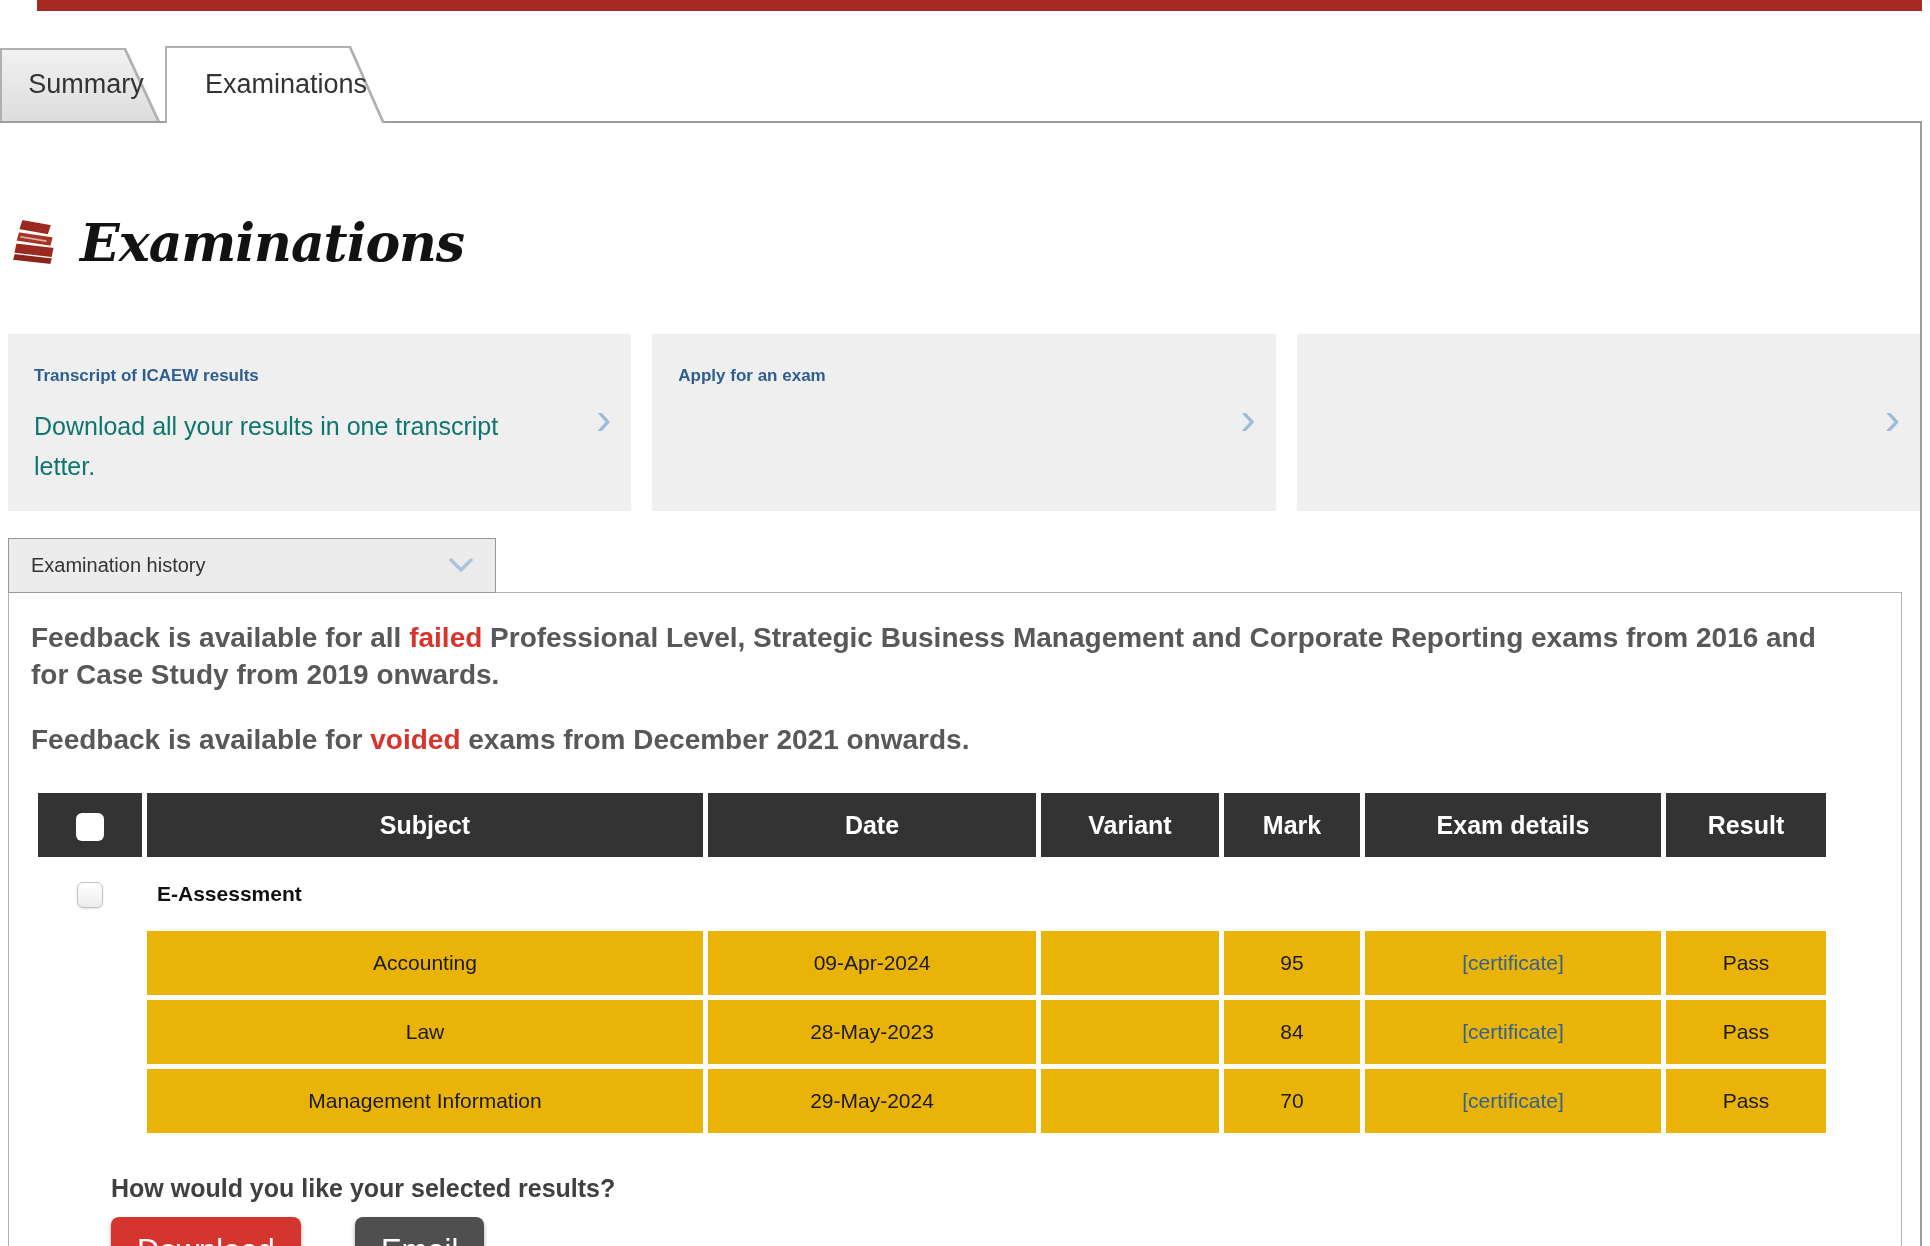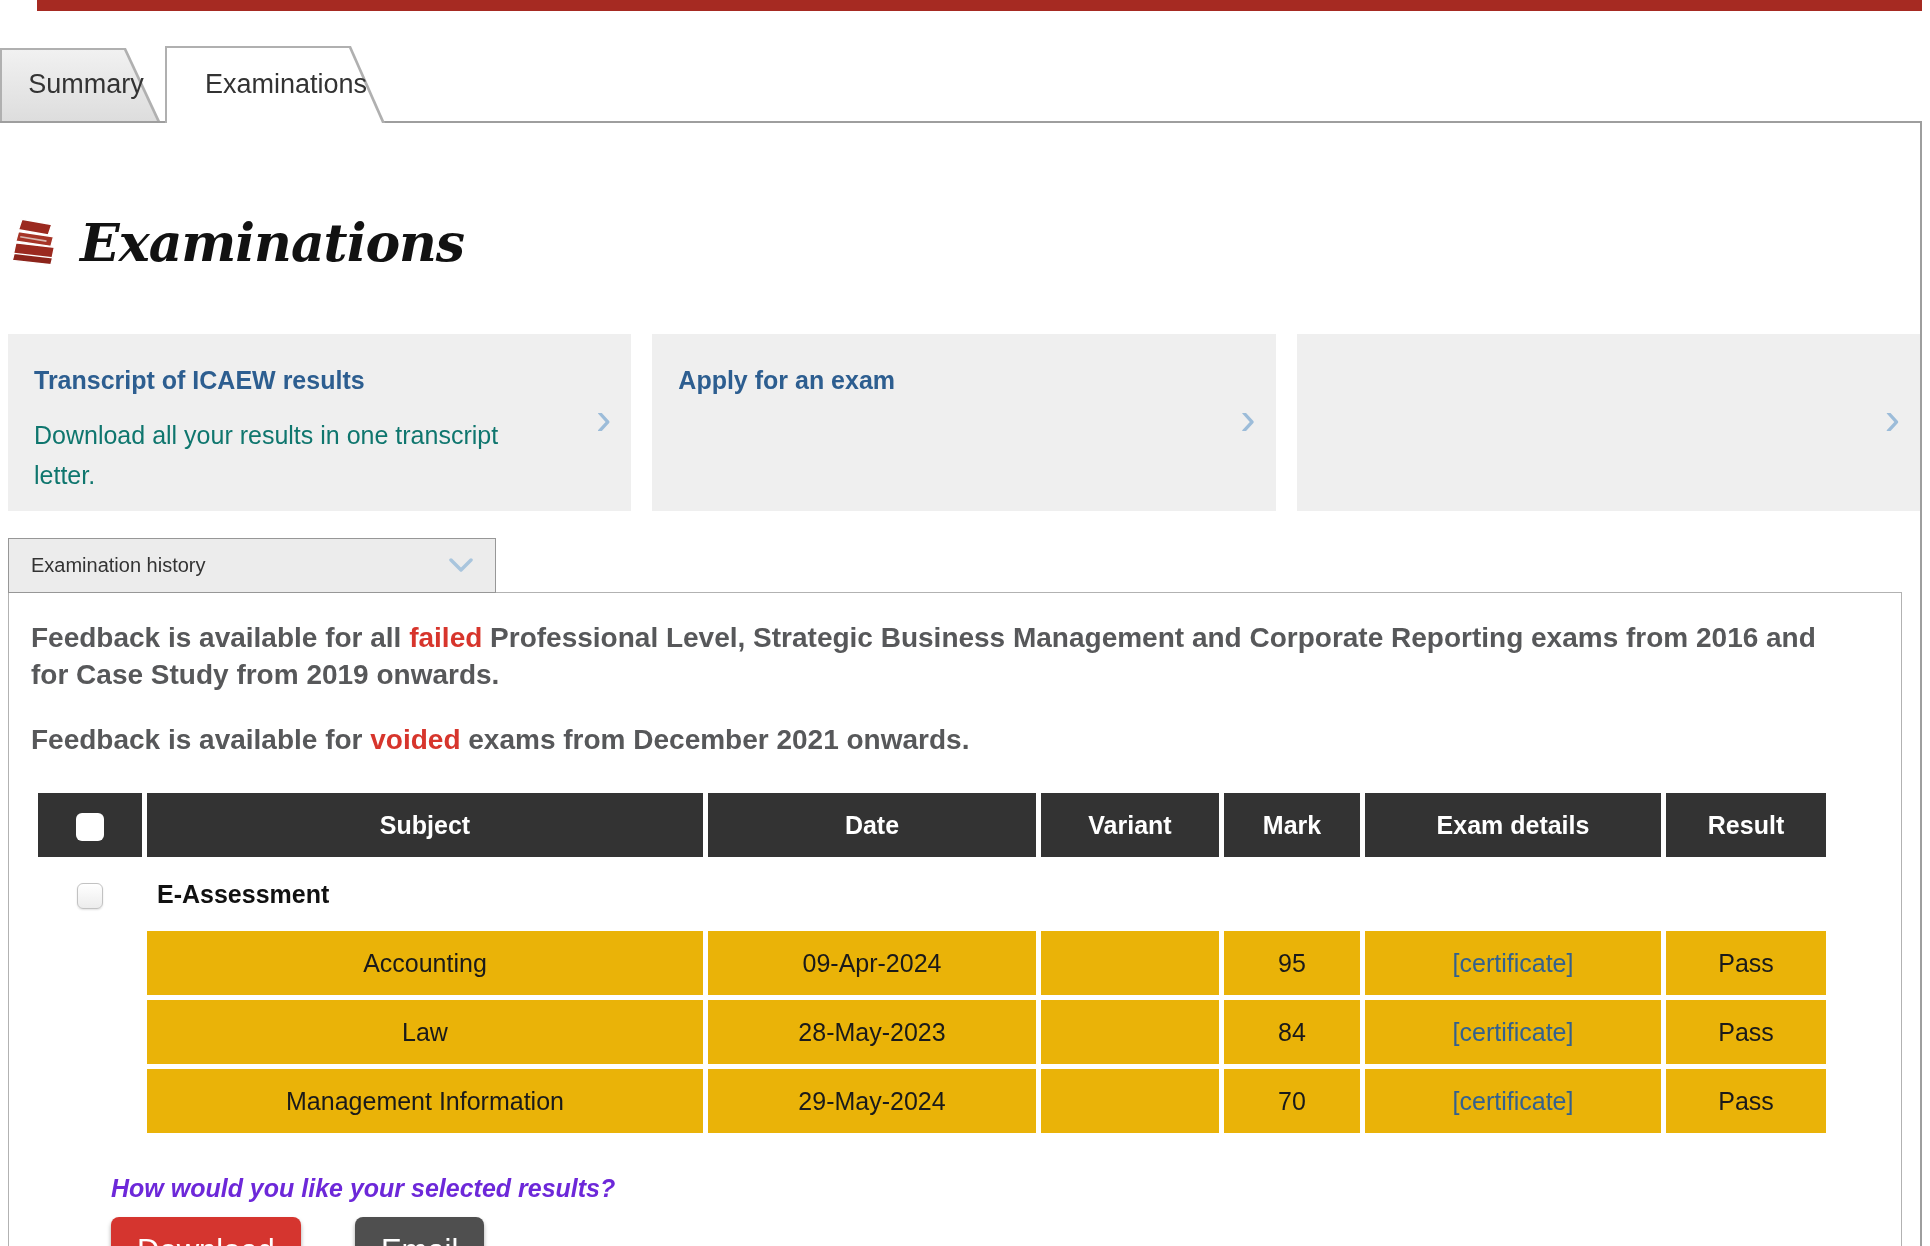--- a/index.html
+++ b/index.html
@@ -32,53 +32,53 @@
   .tab.active .tab-label { line-height: 77px; padding-left: 22px; }
 
   
   .header-row { display: flex; align-items: center; gap: 16px; margin: 54px 8px 0 8px; }
   .books-icon { width: 56px; height: 58px; flex: 0 0 auto; }
   .page-title { font-family: "DejaVu Serif", serif; font-style: italic; font-weight: bold; font-size: 52px; letter-spacing: -1px; color: #121212; }
 
   
   .cards { display: grid; grid-template-columns: 1fr 1fr 1fr; gap: 21px; margin: 26px 10px 0 8px; }
   .card { background: #efefef; position: relative; height: 177px; padding: 30px 78px 24px 26px; cursor: pointer; }
-  .card-title { color: #2d5e90; font-size: 25px; font-weight: bold; margin: 2px 0 20px 0; }
+  .card-title { color: #2d5e90; font-size: 17px; font-weight: bold; margin: 2px 0 20px 0; }
   .card-body { color: #0f766e; font-size: 25px; line-height: 1.62; }
   .card-chevron { position: absolute; right: 20px; top: 50%; transform: translateY(-58%); color: #9cbcd9; font-size: 46px; font-weight: normal; line-height: 1; }
 
   
   .accordion { margin: 27px 0 0 8px; width: 488px; height: 55px; background: #ececec; border: 1px solid #979797; display: flex; align-items: center; justify-content: space-between; padding: 0 22px; position: relative; z-index: 2; cursor: pointer; }
   .accordion-label { font-size: 20px; color: #333; }
   .chev-down { width: 24px; height: 14px; }
 
   
   .panel { margin: -1px 28px 0 8px; border: 1px solid #b2b2b2; border-bottom: none; background: #fff; min-height: 725px; padding: 26px 20px 40px 22px; }
 
   .feedback p { margin: 0; font-size: 28px; font-weight: bold; color: #57585a; line-height: 1.33; max-width: 1790px; }
   .feedback p + p { margin-top: 28px; }
   .hl { color: #d7352c; }
 
   
   table.results { border-collapse: separate; border-spacing: 5px; margin: 30px 0 0 2px; }
   table.results th { background: #333333; color: #fff; font-size: 25px; font-weight: bold; height: 64px; text-align: center; padding: 0 10px; }
-  table.results td { font-size: 25px; height: 64px; text-align: center; padding: 0 10px; }
+  table.results td { font-size: 21px; height: 64px; text-align: center; padding: 0 10px; }
   tr.group-row td { background: #ffffff; }
   td.group-label-cell { text-align: left !important; font-weight: bold; font-size: 27px; color: #111; }
   tr.data-row td { background: #eab308; }
   tr.data-row td.cb-cell { background: transparent; }
   .col-cb { width: 104px; } .col-subject { width: 556px; } .col-date { width: 328px; }
   .col-variant { width: 178px; } .col-mark { width: 136px; } .col-details { width: 296px; } .col-result { width: 160px; }
   a.cert { color: #33618f; text-decoration: none; cursor: pointer; }
 
   .cb-white { width: 28px; height: 28px; background: #fff; border-radius: 6px; display: inline-block; vertical-align: middle; cursor: pointer; }
   .cb-plain { width: 26px; height: 26px; background: linear-gradient(#ffffff, #ececec); border: 1px solid #c2c2c2; border-radius: 6px; display: inline-block; vertical-align: middle; box-shadow: 0 1px 2px rgba(0,0,0,0.12); cursor: pointer; }
 
   
-  .prompt { margin: 36px 0 0 80px; font-size: 25px; font-weight: bold; color: #6d28d9; font-style: italic; }
+  .prompt { margin: 36px 0 0 80px; font-size: 25px; font-weight: bold; color: #404040; }
   .btn-row { margin: 14px 0 0 80px; display: flex; gap: 54px; align-items: flex-start; }
   .btn { font-family: "Liberation Sans", sans-serif; font-size: 31px; color: #ffffff; border: none; border-radius: 8px; height: 68px; padding: 0 26px; cursor: pointer; box-shadow: 0 3px 4px rgba(0,0,0,0.35); }
   .btn-download { background: #d5352f; }
   .btn-email { background: #4f4f4f; }
 </style>
 </head>
 <body>
 
 <div class="topbar"></div>
 <div class="right-border"></div>

